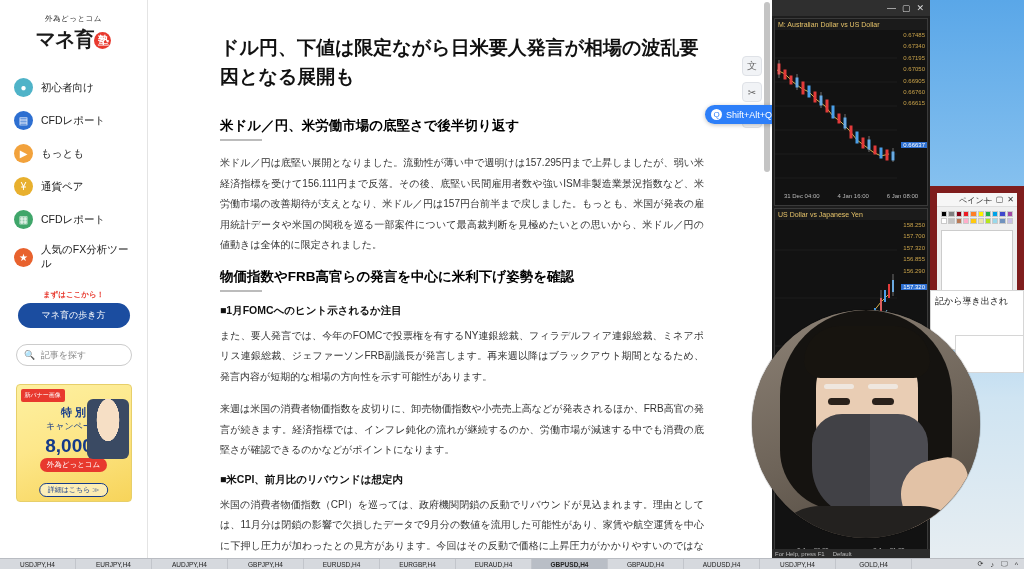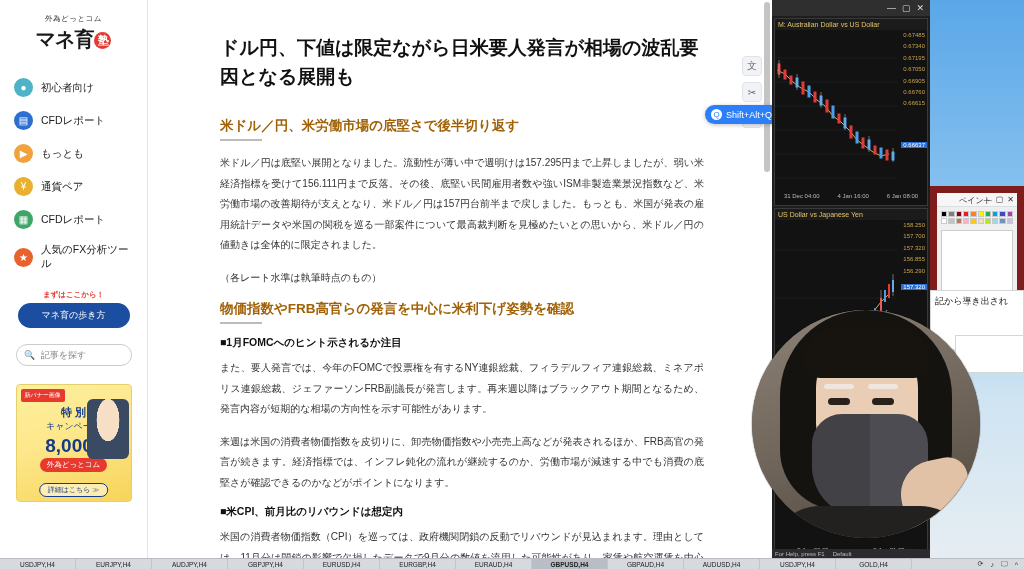--- a/index.html
+++ b/index.html
@@ -115,21 +115,21 @@
   
   .article {
     position: absolute; left: 148px; top: 0; width: 616px; height: 560px;
     background: #fff; padding: 34px 60px 0 72px; overflow: hidden;
   }
   .art-title {
     font-size: 19px; font-weight: bold; color: #111; line-height: 1.5;
     margin: 0 0 26px 0;
   }
   .art-h2 {
-    font-size: 13.5px; font-weight: bold; color: #a16207; margin: 0 0 4px 0;
+    font-size: 13.5px; font-weight: bold; color: #000000; margin: 0 0 4px 0;
   }
   .art-rule { height: 2px; background: #d8d8d8; width: 100%; margin-bottom: 12px; }
   .art-rule.short { width: 42px; height: 2px; background: #bcbcbc; }
   .art-p {
     font-size: 10px; color: #333; line-height: 2.05; margin: 0 0 12px 0;
     text-align: justify;
   }
   .art-h3 { font-size: 10.5px; color: #111; font-weight: bold; margin: 6px 0 8px 0; }
   .scrollbar {
     position: absolute; right: 2px; top: 2px; width: 6px; height: 170px;
@@ -364,21 +364,20 @@
       <span class="pill pill-orange">口座開設</span>
       <span class="pill pill-blue">ログイン</span>
     </div>
 
     <div class="article">
       <h1 class="art-title">ドル円、下値は限定ながら日米要人発言が相場の波乱要因となる展開も</h1>
 
       <h2 class="art-h2">米ドル／円、米労働市場の底堅さで後半切り返す</h2>
       <div class="art-rule short"></div>
       <p class="art-p">米ドル／円は底堅い展開となりました。流動性が薄い中で週明けは157.295円まで上昇しましたが、弱い米経済指標を受けて156.111円まで反落。その後、底堅い民間雇用者数や強いISM非製造業景況指数など、米労働市場の改善期待が支えとなり、米ドル／円は157円台前半まで戻しました。もっとも、米国が発表の雇用統計データや米国の関税を巡る一部案件について最高裁判断を見極めたいとの思いから、米ドル／円の値動きは全体的に限定されました。</p>
-      <p class="art-p">（各レート水準は執筆時点のもの）</p>
 
       <h2 class="art-h2">物価指数やFRB高官らの発言を中心に米利下げ姿勢を確認</h2>
       <div class="art-rule short"></div>
       <h3 class="art-h3">■1月FOMCへのヒント示されるか注目</h3>
       <p class="art-p">また、要人発言では、今年のFOMCで投票権を有するNY連銀総裁、フィラデルフィア連銀総裁、ミネアポリス連銀総裁、ジェファーソンFRB副議長が発言します。再来週以降はブラックアウト期間となるため、発言内容が短期的な相場の方向性を示す可能性があります。</p>
       <p class="art-p">来週は米国の消費者物価指数を皮切りに、卸売物価指数や小売売上高などが発表されるほか、FRB高官の発言が続きます。経済指標では、インフレ鈍化の流れが継続するのか、労働市場が減速する中でも消費の底堅さが確認できるのかなどがポイントになります。</p>
       <h3 class="art-h3">■米CPI、前月比のリバウンドは想定内</h3>
       <p class="art-p">米国の消費者物価指数（CPI）を巡っては、政府機関閉鎖の反動でリバウンドが見込まれます。理由としては、11月分は閉鎖の影響で欠損したデータで9月分の数値を流用した可能性があり、家賃や航空運賃を中心に下押し圧力が加わったとの見方があります。今回はその反動で価格に上昇圧力がかかりやすいのではないかとの観測が出ています。既にリバウンドが織り込まれているとはいえ、反応が大きく出た場合はFRBの利下げ期待の後退につながるかもしれません。</p>
     </div>
 

